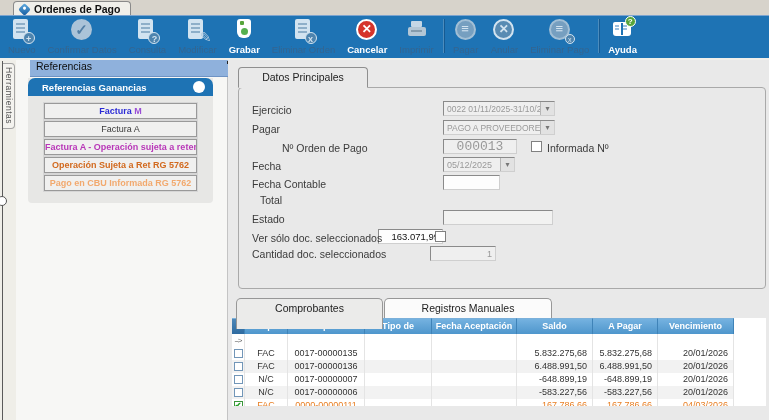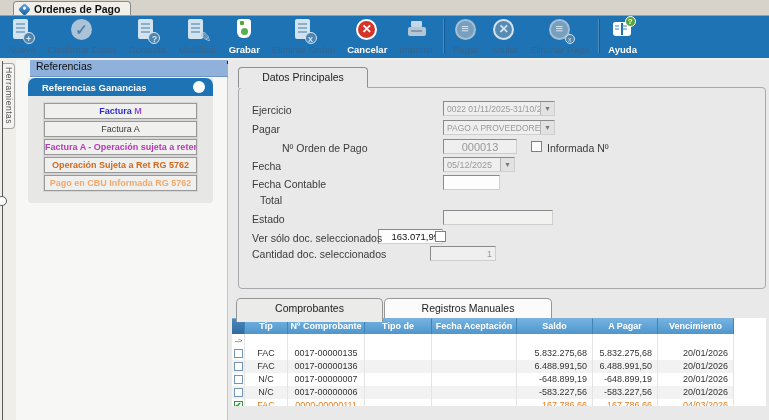--- a/index.html
+++ b/index.html
@@ -102,21 +102,21 @@
   .field{position:absolute;box-sizing:border-box;border:1px solid;border-color:#8A8A8A #CFCFCF #CFCFCF #8A8A8A;
     background:#EFEFEF;font-size:8.5px;color:#999;display:flex;align-items:center;height:15px;}
   .field.white{background:#FDFDFD;color:#111;}
   .field .val{flex:1;padding:0 3px;white-space:nowrap;overflow:hidden;}
   .field .val.center{text-align:center;}
   .field .val.right{text-align:right;font-size:9.5px;}
   .drop{width:13px;height:100%;background:#E2E2E2;border-left:1px solid #B5B5B5;
     color:#777;font-size:8px;line-height:13px;text-align:center;flex:0 0 auto;}
   .cb{position:absolute;width:11px;height:11px;background:#fff;border:1px solid #808080;box-sizing:border-box;}
   
-  .btab{position:absolute;top:238px;height:24px;border:1px solid #979797;border-bottom:none;
+  .btab{position:absolute;top:238px;height:31px;border:1px solid #979797;border-bottom:none;
     border-radius:5px 5px 0 0;box-sizing:border-box;text-align:center;line-height:18px;font-size:10.5px;color:#222;}
   .btab.active{left:8px;width:147px;background:#EBEBEA;z-index:2;}
   .btab.idle{left:156px;width:168px;background:#FBFBFB;}
   .grid{position:absolute;left:4px;top:258px;width:534px;height:88px;background:#fff;overflow:hidden;}
   .grow{display:grid;grid-template-columns:13px 43px 77px 67px 85px 76px 65px 76px;}
   .ghead{height:16px;}
   .ghead .hc{background:linear-gradient(#75B2E0,#4E96CC);border-right:1px solid #3F83B8;border-top:1px solid #7BB0DA;
     color:#fff;font-size:9px;font-weight:bold;text-align:center;line-height:15px;white-space:nowrap;overflow:hidden;}
   .ghead .hc.first{background:linear-gradient(#4D87B8,#2E6BA0);}
   .drow{height:13px;font-size:9px;color:#333;}
@@ -265,21 +265,21 @@
     </div>
 
     <div class="flabel" style="left:24px;top:63px;">Pagar</div>
     <div class="field" style="left:215px;top:60px;width:112px;">
       <span class="val">PAGO A PROVEEDORES</span>
         <span class="drop">▾</span>
     </div>
 
     <div class="flabel" style="left:24px;top:82px;padding-left:30px;">Nº Orden de Pago</div>
     <div class="field" style="left:215px;top:79px;width:74px;">
-      <span class="val center" style="font-size:11px;">000013</span>
+      <span class="val center" style="font-size:13px;font-family:Liberation Mono, monospace;">000013</span>
     </div>
     <div class="cb" style="left:303px;top:81px;"></div>
     <div class="flabel" style="left:319px;top:82px;">Informada Nº</div>
 
     <div class="flabel" style="left:24px;top:100px;">Fecha</div>
     <div class="field" style="left:215px;top:97px;width:72px;">
       <span class="val" style="font-size:9px;">05/12/2025</span>
         <span class="drop">▾</span>
     </div>
 

